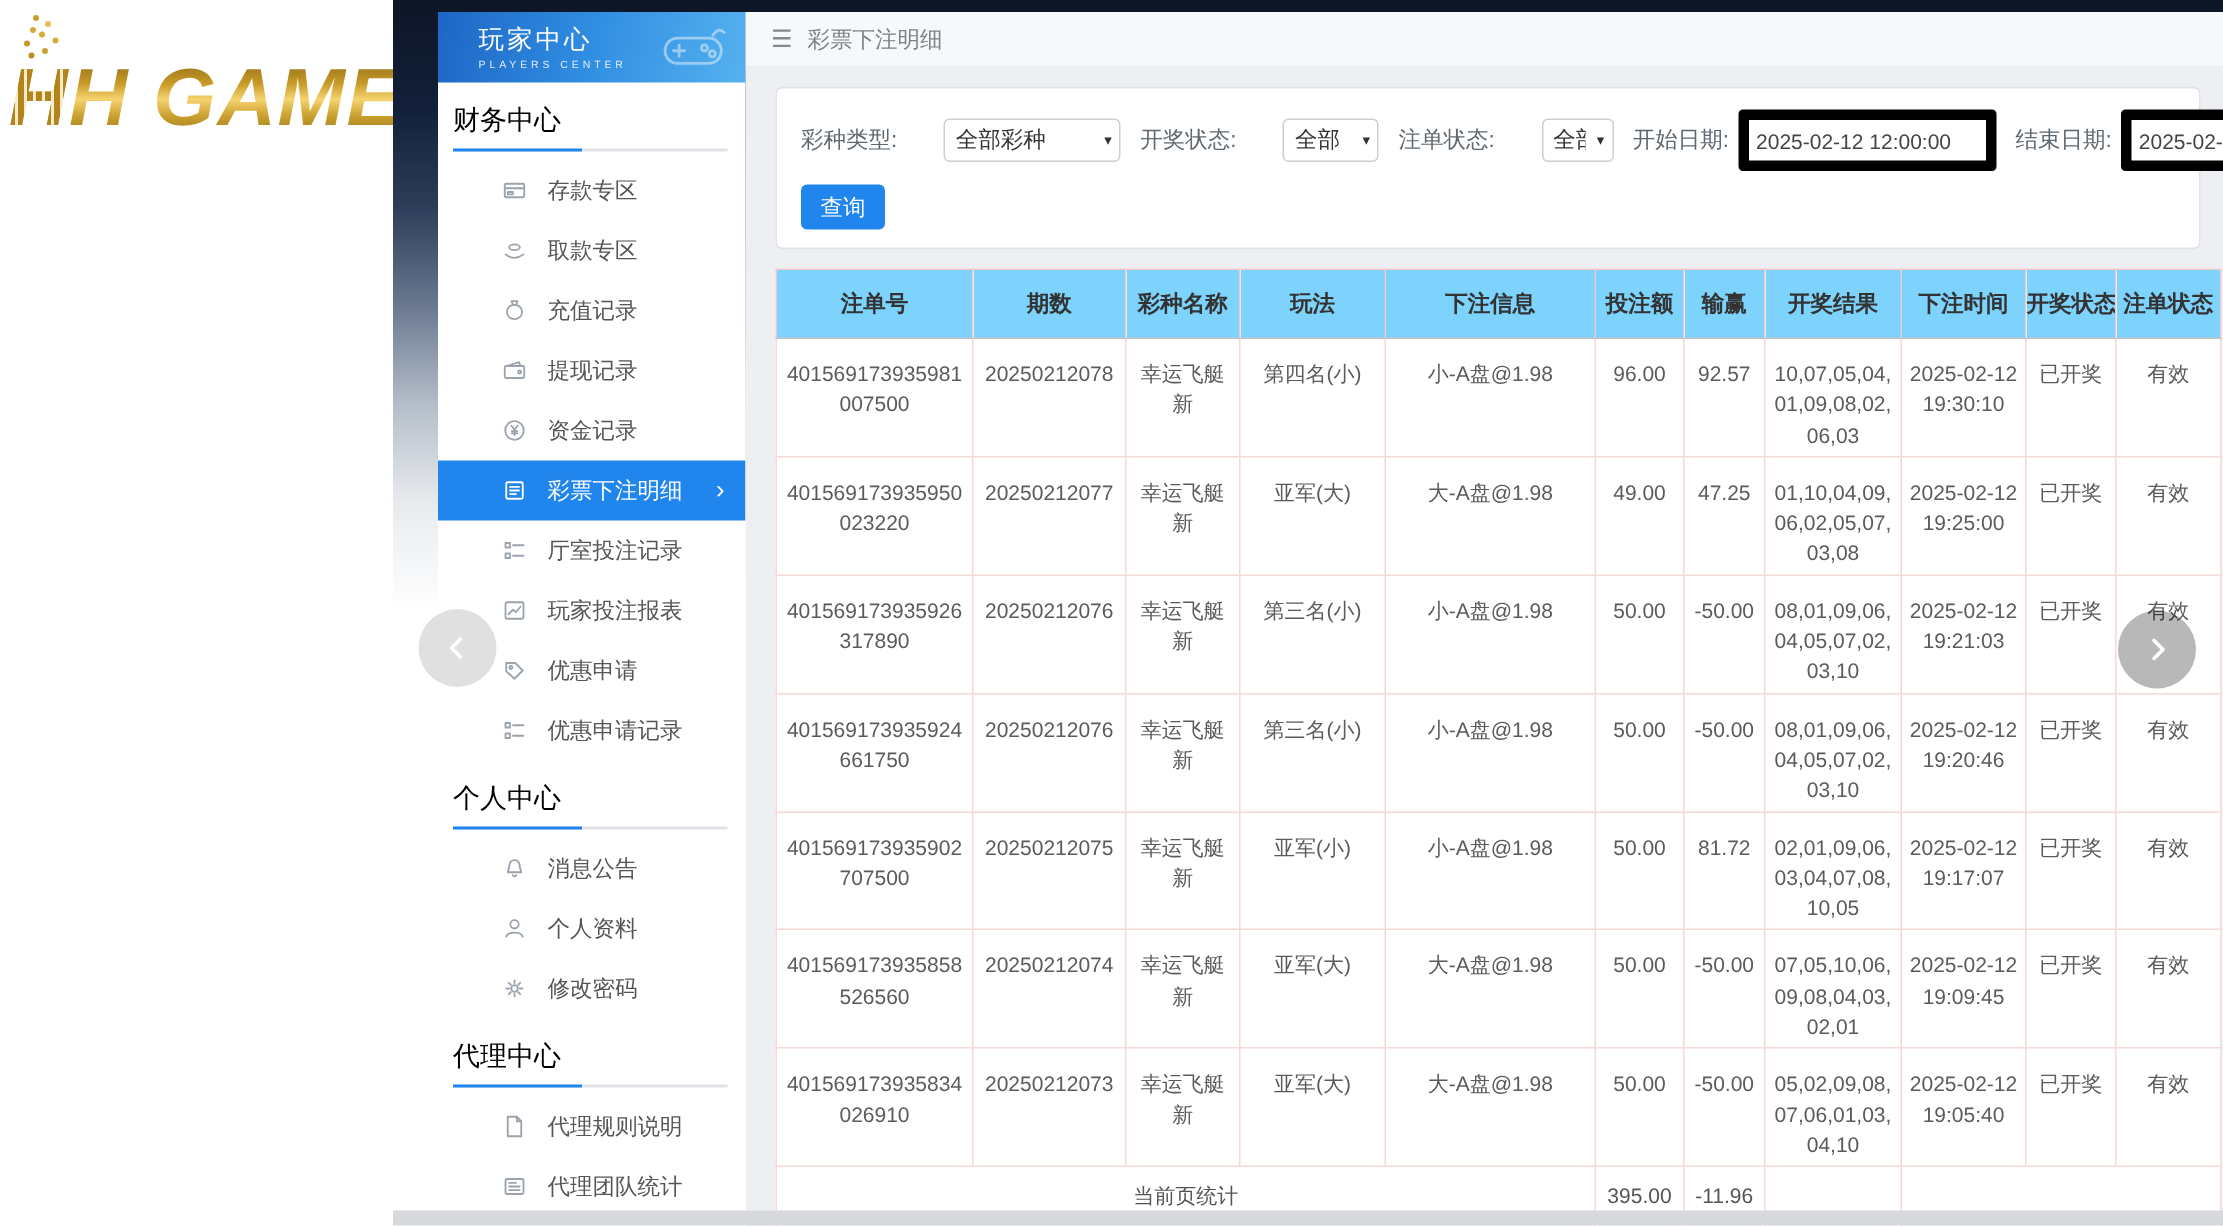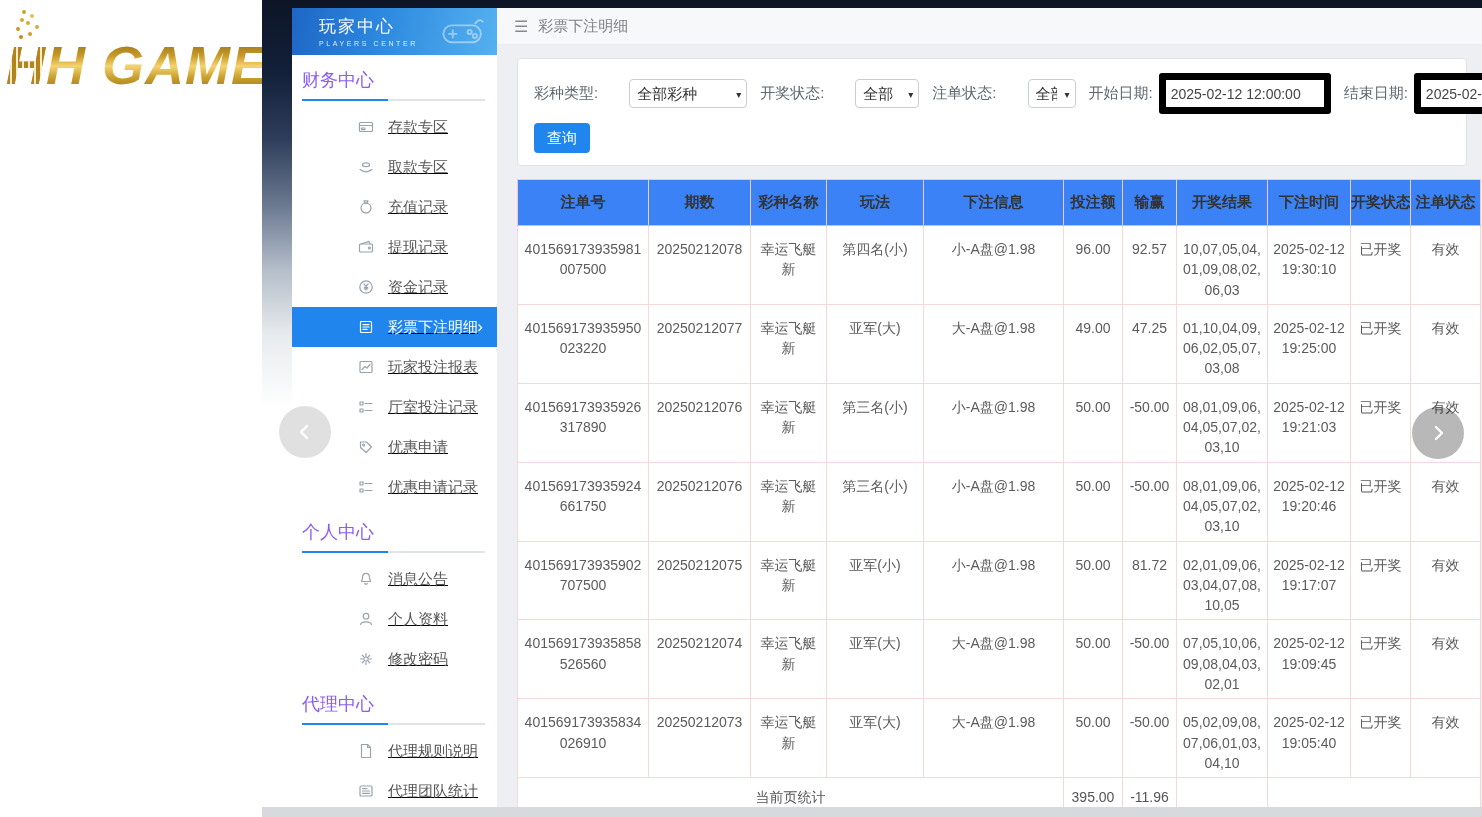--- a/index.html
+++ b/index.html
@@ -21,26 +21,26 @@
     box-shadow:6px 3px 0 #d8ab39,-4px 9px 0 #c89a28,10px -4px 0 #e6bf55,
       2px -8px 0 #caa02e,15px 7px 0 #d8ab39,-1px 17px 0 #bd8f1f,8px 14px 0 #caa02e;}
   
   .sidebar{position:absolute;left:292px;top:8px;width:205px;bottom:0;background:#fff;
     z-index:2;overflow:hidden;}
   .sidebar-header{position:relative;height:47px;box-sizing:border-box;padding:7px 0 0 27px;
     background:linear-gradient(100deg,#1e66c5 0%,#2e8ae0 45%,#55b1ef 100%);}
   .sh-title{color:#fff;font-size:17px;letter-spacing:2px;}
   .sh-sub{color:rgba(255,255,255,.85);font-size:7px;letter-spacing:2.6px;margin-top:2px;}
   .gamepad{position:absolute;right:10px;top:8px;opacity:.45;}
-  .section-title{padding:13px 12px 0 10px;color:#8b5cf6;font-size:18px;}
+  .section-title{padding:13px 12px 0 10px;color:#000000;font-size:18px;}
   .section-line{margin:7px 12px 6px 10px;height:2px;background:#e0e4e8;position:relative;}
   .section-line::before{content:"";position:absolute;left:0;top:0;width:86px;height:2px;
     background:#2086ee;}
-  .menu-item{height:40px;display:flex;align-items:center;padding-left:66px;cursor:pointer;
-    position:relative;text-decoration:underline;}
+  .menu-item{height:40px;display:flex;align-items:center;padding-left:43px;cursor:pointer;
+    position:relative;}
   .mi-icon{width:16px;height:16px;color:#9aa3ad;flex:0 0 16px;margin-right:14px;}
   .mi-icon svg{display:block;}
   .mi-label{color:#555;font-size:15px;}
   .mi-chevron{position:absolute;right:14px;visibility:hidden;color:#fff;font-size:17px;}
   .mi-chevron::after{content:"›";}
   .menu-item.active{background:#2086ee;}
   .menu-item.active .mi-label{color:#fff;}
   .menu-item.active .mi-icon{color:#fff;}
   .menu-item.active .mi-chevron{visibility:visible;}
   
@@ -68,21 +68,21 @@
   .sel.w-sm select{width:48px;}
   .date-input{height:27px;width:148px;border:7px solid #000000;border-radius:3px;
     color:#444;font-size:14px;padding:0 5px;font-family:inherit;}
   .filter-actions{margin-top:9px;}
   .btn-search{background:#2086ee;color:#fff;border:none;border-radius:4px;height:30px;
     padding:0 13px;font-size:15px;cursor:pointer;font-family:inherit;}
   
   .table-wrap{margin-top:13px;}
   table{width:963px;table-layout:fixed;border-collapse:collapse;background:#fff;
     border:1px solid #ecd4d4;}
-  th{background:#3b82f6;border:1px solid #f0caca;border-bottom:1px solid #c3c3c3;
+  th{background:#7dd3fc;border:1px solid #f0caca;border-bottom:1px solid #c3c3c3;
     height:41px;font-size:15px;color:#333;font-weight:bold;padding:2px 0;
     white-space:nowrap;overflow:hidden;}
   td{border:1px solid #f5d8d8;color:#5b5b5b;font-size:14px;text-align:center;
     vertical-align:top;height:75px;box-sizing:border-box;padding:13px 4px 4px;
     line-height:1.45;}
   td.wrap{word-break:break-all;padding-left:6px;padding-right:6px;}
   tfoot td{height:38px;vertical-align:middle;padding:0;font-size:14px;color:#555;}
   
   .nav-arrow{position:absolute;width:52px;height:52px;border-radius:50%;z-index:6;
     display:flex;align-items:center;justify-content:center;cursor:pointer;}
@@ -184,38 +184,38 @@
               <line x1="5" y1="10.4" x2="9" y2="10.4"></line>
             </svg>
           </span>
           <span class="mi-label">彩票下注明细</span>
           <span class="mi-chevron"></span>
         </div>
 
         <div class="menu-item">
           <span class="mi-icon">
             <svg viewBox="0 0 16 16" width="16" height="16" fill="none" stroke="currentColor" stroke-width="1.2" stroke-linecap="round" stroke-linejoin="round">
-              <rect x="2" y="2.5" width="12" height="11" rx="1"></rect>
-              <polyline points="4,10.5 7,7.5 9,9 12,5.5"></polyline>
-            </svg>
-          </span>
-          <span class="mi-label">玩家投注报表</span>
-
-        </div>
-
-        <div class="menu-item">
-          <span class="mi-icon">
-            <svg viewBox="0 0 16 16" width="16" height="16" fill="none" stroke="currentColor" stroke-width="1.2" stroke-linecap="round" stroke-linejoin="round">
               <rect x="2" y="3" width="3" height="3"></rect>
               <rect x="2" y="10" width="3" height="3"></rect>
               <line x1="7" y1="4.5" x2="14" y2="4.5"></line>
               <line x1="7" y1="11.5" x2="14" y2="11.5"></line>
             </svg>
           </span>
           <span class="mi-label">厅室投注记录</span>
+
+        </div>
+
+        <div class="menu-item">
+          <span class="mi-icon">
+            <svg viewBox="0 0 16 16" width="16" height="16" fill="none" stroke="currentColor" stroke-width="1.2" stroke-linecap="round" stroke-linejoin="round">
+              <rect x="2" y="2.5" width="12" height="11" rx="1"></rect>
+              <polyline points="4,10.5 7,7.5 9,9 12,5.5"></polyline>
+            </svg>
+          </span>
+          <span class="mi-label">玩家投注报表</span>
 
         </div>
 
         <div class="menu-item">
           <span class="mi-icon">
             <svg viewBox="0 0 16 16" width="16" height="16" fill="none" stroke="currentColor" stroke-width="1.2" stroke-linecap="round" stroke-linejoin="round">
               <path d="M2.5 3h6l5 5-5.5 5.5-5.5-5z"></path>
               <circle cx="5.6" cy="6" r="1"></circle>
             </svg>
           </span>

